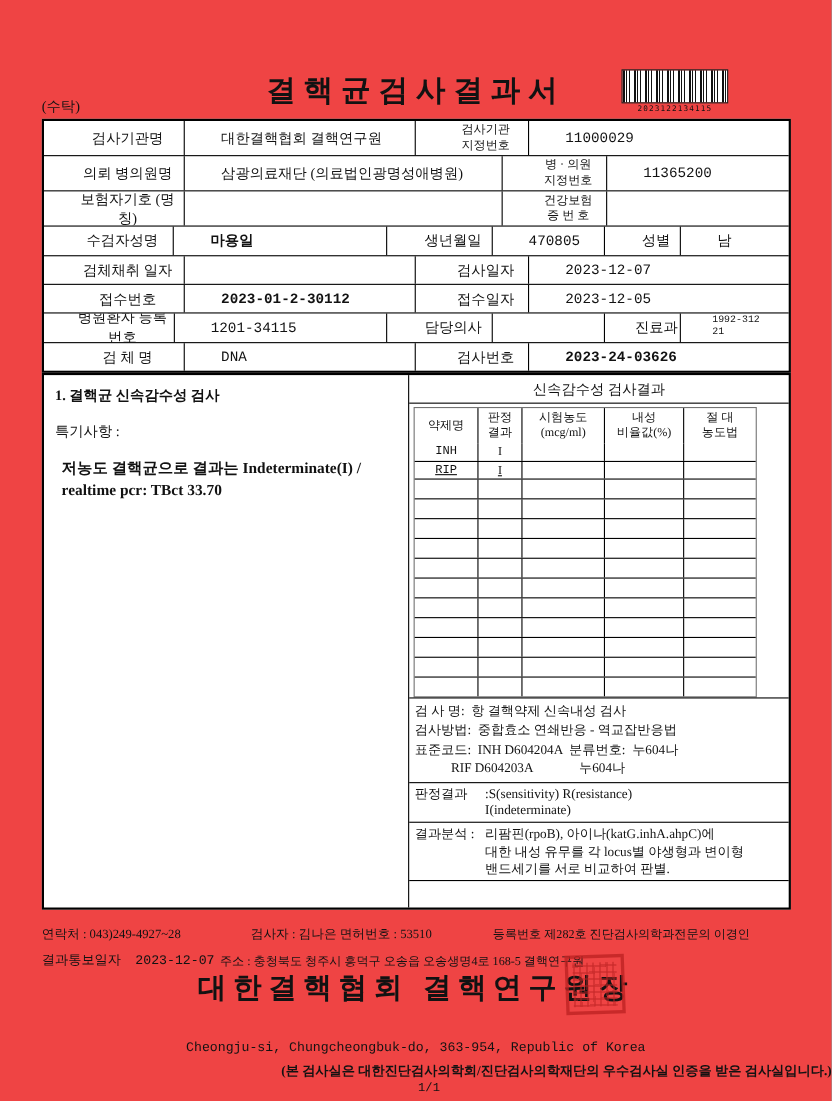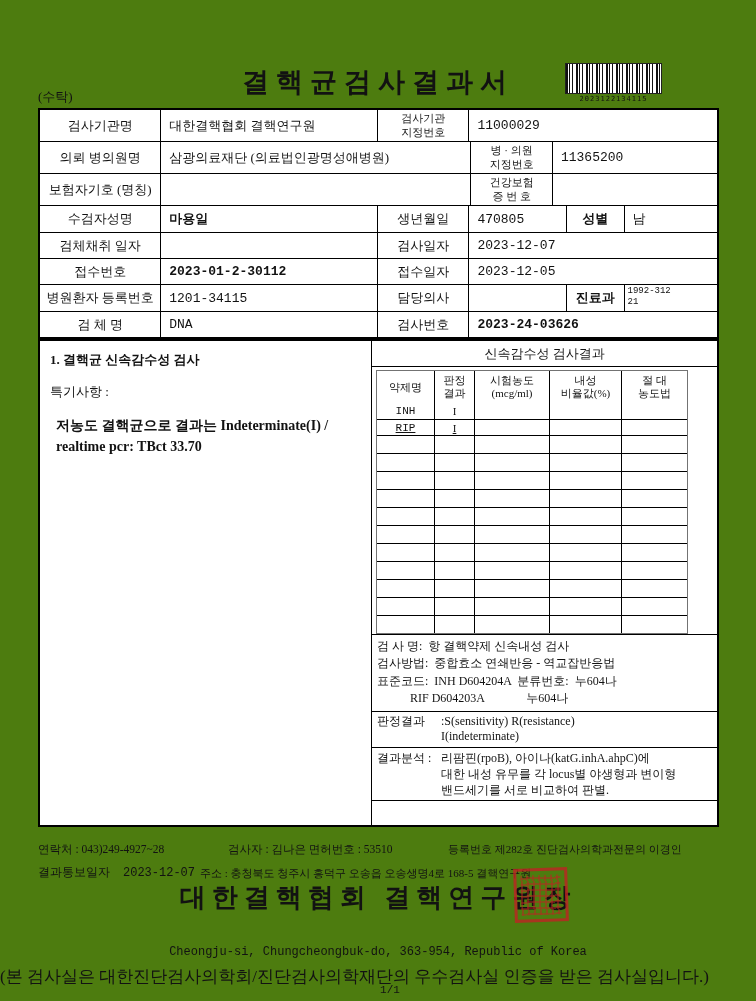--- a/index.html
+++ b/index.html
@@ -1,42 +1,42 @@
 <!DOCTYPE html>
 <html><head>
 <meta charset="utf-8">
 <style>
   html,body{margin:0;padding:0;background:#9a9a9a;}
-  .page{position:relative;width:756px;height:1001px;background:#4d7c0f;font-family:"Liberation Serif","DejaVu Serif",serif;color:#121212;overflow:hidden;margin:0 auto;}
+  .page{position:relative;width:756px;height:1001px;background:#ef4444;font-family:"Liberation Serif","DejaVu Serif",serif;color:#121212;overflow:hidden;margin:0 auto;}
   .mono{font-family:"Liberation Mono","DejaVu Sans Mono",monospace;}
   .b{font-weight:bold;}
   .pre{white-space:pre-wrap;}
   .preline{white-space:pre-line;}
 
   
   .consign{position:absolute;left:38px;top:88px;font-size:13px;}
   .title{position:absolute;left:0;right:0;top:64px;text-align:center;font-size:27px;font-weight:bold;letter-spacing:7px;}
   .barcode-wrap{position:absolute;left:565px;top:63px;width:97px;}
   .barcode{height:29px;border:1px solid #222;background:repeating-linear-gradient(90deg,#111 0,#111 2px,#fff 2px,#fff 3px,#111 3px,#111 4px,#fff 4px,#fff 6px,#111 6px,#111 7px,#fff 7px,#fff 10px);}
   .barcode-num{font-size:7px;text-align:center;letter-spacing:1px;margin-top:1px;font-family:"DejaVu Sans Mono",monospace;}
 
   
   .maintable{position:absolute;left:38px;top:108px;width:681px;border:2px solid #000;box-sizing:border-box;background:#fff;}
   .trow{display:flex;border-bottom:1px solid #000;box-sizing:border-box;}
   .trow:last-child{border-bottom:none;}
-  .tcell{box-sizing:border-box;border-right:1px solid #000;display:flex;align-items:center;overflow:hidden;}
+  .tcell{box-sizing:border-box;border-right:1px solid #000;display:flex;align-items:center;overflow:hidden;margin-left:25px;}
   .tcell:last-child{border-right:none;}
   .lab{justify-content:center;text-align:center;font-size:13px;}
   .val{padding-left:8px;font-size:13px;}
   .small2{font-size:11px;line-height:1.2;white-space:pre-line;}
   .note{font-size:9px;line-height:1.2;align-items:flex-start;padding:1px 3px;white-space:pre-line;}
   .h32{height:32px;} .h27{height:27px;} .h26{height:26px;} .h25{height:25px;}
   .w122{width:122px;} .w218{width:218px;} .w92{width:92px;} .w248{width:249px;}
   .w312{width:312px;} .w82{width:82px;} .w164{width:165px;}
-  .w98{width:98px;} .w58{width:58px;font-weight:bold;} .w93{width:93px;}
+  .w98{width:98px;} .w58{width:58px;} .w93{width:93px;}
 
   
   .section{position:absolute;left:38px;top:339px;width:681px;height:488px;border:2px solid #000;box-sizing:border-box;display:flex;background:#fff;}
   .left-panel{width:332px;border-right:1px solid #000;box-sizing:border-box;position:relative;}
   .right-panel{flex:1;position:relative;}
   .left-title{position:absolute;left:10px;top:10px;font-size:13px;font-weight:bold;}
   .remarks-label{position:absolute;left:10px;top:42px;font-size:13px;}
   .remark1{position:absolute;left:16px;top:76px;font-size:14px;font-weight:bold;}
   .remark2{position:absolute;left:16px;top:98px;font-size:14px;font-weight:bold;}
   .rp-title{height:26px;border-bottom:1px solid #000;box-sizing:border-box;display:flex;align-items:center;justify-content:center;font-size:13px;}
@@ -64,21 +64,21 @@
   .f-license{left:448px;top:842px;font-size:11px;}
   .f-report{left:38px;top:864px;font-size:12px;}
   .f-report .mono{margin-left:10px;}
   .f-address{left:200px;top:866px;font-size:11px;}
   .orgtitle{position:absolute;left:0;right:0;top:880px;text-align:center;font-size:26px;font-weight:bold;letter-spacing:6px;}
   .seal{position:absolute;left:514px;top:868px;width:54px;height:54px;border:3px solid rgba(190,35,35,.8);transform:rotate(-2deg);box-sizing:border-box;}
   .seal-inner{position:absolute;left:4px;top:4px;right:4px;bottom:4px;opacity:.8;background:repeating-linear-gradient(0deg,rgba(190,35,35,.6) 0 2px,transparent 2px 6px),repeating-linear-gradient(90deg,rgba(190,35,35,.6) 0 2px,transparent 2px 6px);}
   .eng{position:absolute;left:0;right:0;text-align:center;font-size:12px;font-family:"Liberation Mono","DejaVu Sans Mono",monospace;}
   .eng1{top:925px;}
   .eng2{top:945px;}
-  .cert{position:absolute;left:0;right:0;top:965px;text-align:left;font-size:17px;}
+  .cert{position:absolute;left:0;right:0;top:965px;text-align:right;font-size:12px;font-weight:bold;}
   .pagenum{position:absolute;left:0;right:0;top:984px;text-align:center;font-size:11px;font-family:"Liberation Mono","DejaVu Sans Mono",monospace;margin-left:24px;}
 </style>
 </head>
 <body>
 
 <div class="page">
 
   <div class="consign">(수탁)</div>
   <div class="title">결핵균검사결과서</div>
   <div class="barcode-wrap">

